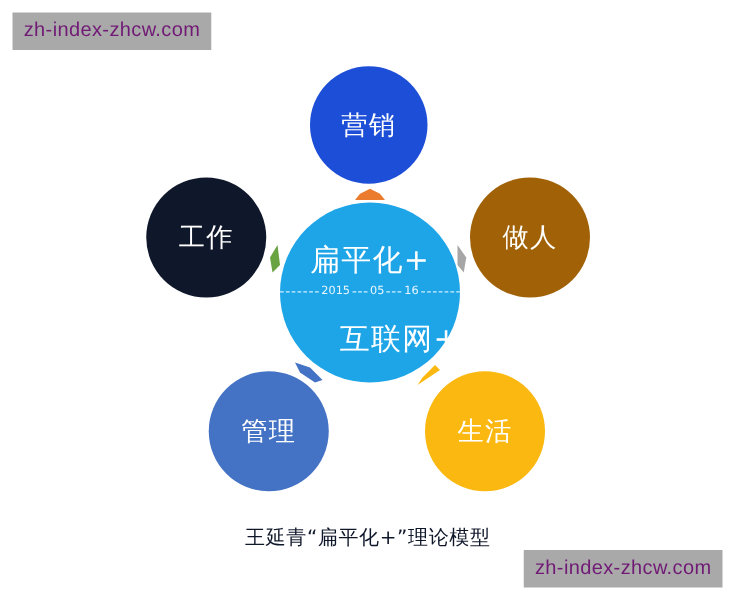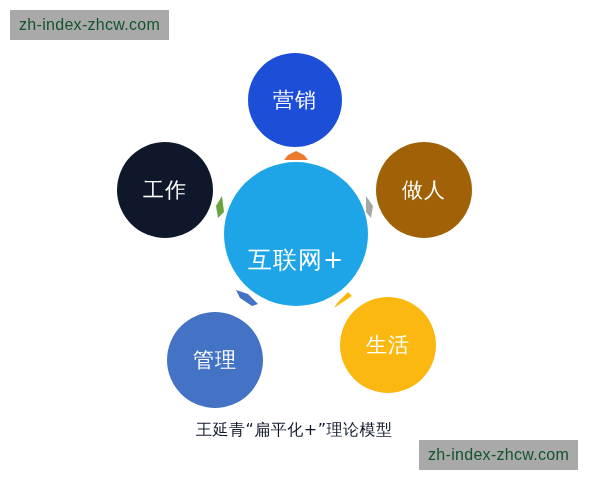--- a/index.html
+++ b/index.html
@@ -1,28 +1,28 @@
 <!DOCTYPE html>
 <html><head>
 <meta charset="utf-8">
 <style>
   html,body{margin:0;padding:0;background:#fff;}
   body{width:600px;height:480px;position:relative;overflow:hidden;font-family:"DejaVu Sans",sans-serif;}
-  .wm{position:absolute;background:#a9a9a9;color:#14532d;font-family:"Liberation Sans",sans-serif;font-size:16px;line-height:30px;padding:0 9px;letter-spacing:0.3px;}
+  .wm{position:absolute;background:#a9a9a9;color:#701a75;font-family:"Liberation Sans",sans-serif;font-size:16px;line-height:30px;padding:0 9px;letter-spacing:0.3px;}
   .wm-top{left:10px;top:10px;height:30px;}
   .wm-bottom{left:419px;top:440px;height:30px;}
   .circle{position:absolute;border-radius:50%;display:flex;align-items:center;justify-content:center;color:#fff;font-size:21px;letter-spacing:1px;}
   .c-market{left:248px;top:53px;width:94px;height:94px;background:#1d4ed8;}
   .c-work{left:117px;top:142px;width:96px;height:96px;background:#0f172a;}
   .c-people{left:376px;top:142px;width:96px;height:96px;background:#a16207;}
-  .c-manage{left:167px;top:312px;width:96px;height:96px;background:#4472c4;}
+  .c-manage{left:167px;top:297px;width:96px;height:96px;background:#4472c4;}
   .c-life{left:340px;top:297px;width:96px;height:96px;background:#fbb811;}
   .center{position:absolute;left:224px;top:162px;width:144px;height:144px;border-radius:50%;background:#1ea5e8;color:#fff;}
   .center .l1{position:absolute;top:30px;width:100%;text-align:center;font-size:24px;letter-spacing:1px;}
-  .center .l2{position:absolute;top:82px;width:100%;text-align:center;font-size:24px;letter-spacing:1px;}
+  .center .l2{position:absolute;top:93px;width:100%;text-align:right;font-size:24px;letter-spacing:1px;}
   .center .date{position:absolute;top:66px;left:0;width:100%;display:flex;align-items:center;font-size:9px;color:#e8f6ff;}
   .center .date .dash{flex:1;border-top:1px dashed #cfefff;height:0;}
   .center .date span{padding:0 2px;}
   .caption{position:absolute;left:196px;top:420px;font-size:16px;color:#0f172a;letter-spacing:0.5px;}
 </style>
 </head>
 <body>
 
 <div class="wm wm-top">zh-index-zhcw.com</div>
 
@@ -49,18 +49,28 @@
     <span>做人</span>
   </div>
 <div class="circle c-manage">
     <span>管理</span>
   </div>
 <div class="circle c-life">
     <span>生活</span>
   </div>
 
 <div class="center">
+  <div class="l1">扁平化+</div>
+  <div class="date">
+    <div class="dash"></div>
+      <span>2015</span>
+    <div class="dash" style="flex:0 0 12px"></div>
+      <span>05</span>
+    <div class="dash" style="flex:0 0 12px"></div>
+      <span>16</span>
+    <div class="dash"></div>
+  </div>
   <div class="l2">互联网+</div>
 </div>
 
 <div class="caption">王延青“扁平化+”理论模型</div>
 
 <div class="wm wm-bottom">zh-index-zhcw.com</div>
 
 </body></html>

